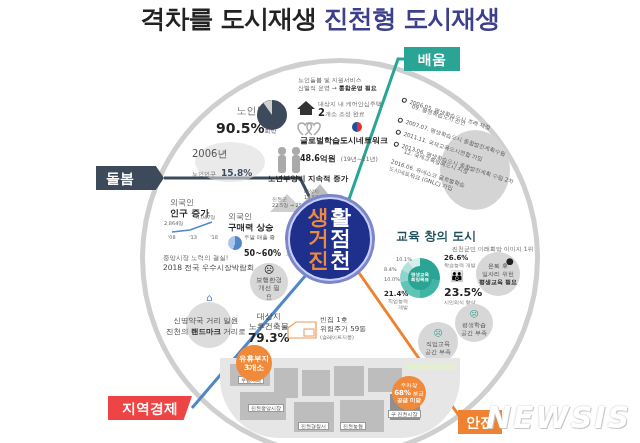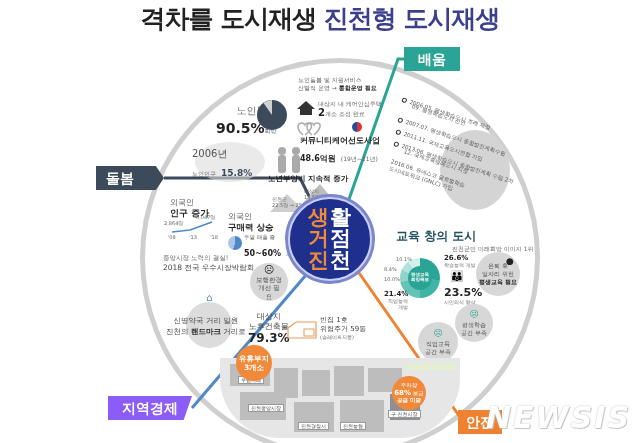--- a/index.html
+++ b/index.html
@@ -13,21 +13,21 @@
                 border: 5px solid #cfcfcf; background: #ffffff; }
   .center-circle { position: absolute; left: 288px; top: 197px; width: 84px; height: 84px; border-radius: 50%;
                    background: #1f2f8c; border: 2px solid #c9d0ff; box-shadow: 0 0 0 3px #7d86c8;
                    display: flex; flex-direction: column; align-items: center; justify-content: center; line-height: 1.02; }
   .center-circle .row { font-size: 21px; font-weight: bold; letter-spacing: 1px; }
   .orange { color: #f08a3a; }
   .white { color: #ffffff; }
   .tag { position: absolute; height: 24px; padding: 0 10px; color: #fff; font-weight: bold; font-size: 14px; line-height: 24px; }
   .tag-learn { left: 404px; top: 47px; width: 56px; background: #2aa595; text-align: center; }
   .tag-care { left: 96px; top: 166px; width: 68px; background: #3d4a5c; text-align: left; clip-path: polygon(0 0, 88% 0, 100% 50%, 88% 100%, 0 100%); }
-  .tag-econ { left: 108px; top: 396px; width: 84px; background: #8b5cf6; text-align: center; clip-path: polygon(0 0, 100% 0, 90% 100%, 0 100%); }
+  .tag-econ { left: 108px; top: 396px; width: 84px; background: #ef4444; text-align: center; clip-path: polygon(0 0, 100% 0, 90% 100%, 0 100%); }
   .tag-safe { left: 458px; top: 410px; width: 44px; background: #ee8230; text-align: center; padding: 0 4px; }
   .t-small { font-size: 6px; color: #666; }
   .t-mid { font-size: 9px; color: #444; }
   .t-bold { font-weight: bold; color: #222; }
   .gray-blob { position: absolute; border-radius: 50%; background: #dcdcdc; }
   .bubble { position: absolute; border-radius: 50%; background: #d7d7d7; display: flex; flex-direction: column;
             align-items: center; justify-content: center; text-align: center; font-size: 6.5px; color: #555; line-height: 1.3; }
   .obubble { position: absolute; border-radius: 50%; background: #f08a3a; display: flex; flex-direction: column;
              align-items: center; justify-content: center; text-align: center; color: #fff; font-weight: bold; line-height: 1.25; }
   .map { position: absolute; left: 220px; top: 358px; width: 240px; height: 80px; background: #e6e6e6; overflow: hidden; border-radius: 0 0 60px 60px; }
@@ -81,21 +81,21 @@
   <div>대상지 내 케어안심주택</div>
   <div><span class="t-bold" style="font-size:10px">2</span><span>개소 조성 완료</span></div>
 </div>
 
 <svg class="abs" style="left:296px;top:120px" width="26" height="18">
   <path d="M7,15 C0,9 1,3 6,3 C8,3 9,5 9,5 C9,5 10,3 12,3 C17,3 17,9 9,15" fill="none" stroke="#aaa" stroke-width="1.5"></path>
   <path d="M16,15 C9,9 10,3 15,3 C17,3 18,5 18,5 C18,5 19,3 21,3 C26,3 25,9 18,15" fill="none" stroke="#aaa" stroke-width="1.5"></path>
 </svg>
 <div class="abs" style="left:352px;top:122px;width:10px;height:10px;border-radius:50%;background:conic-gradient(#d33 0 50%, #1f4fa0 50% 100%)"></div>
 <div class="abs" style="left:300px;top:136px;line-height:1.2">
-  <div class="t-bold" style="font-size:8px">커뮤니티케어선도사업</div>
+  <div class="t-bold" style="font-size:8px">글로벌학습도시네트워크</div>
   <div><span class="t-bold" style="font-size:8px">48.6억원</span> <span class="t-small">(19년~21년)</span></div>
 </div>
 
 <div class="gray-blob" style="left:195px;top:142px;width:70px;height:40px;opacity:.6"></div>
 <div class="abs" style="left:192px;top:148px;line-height:1.25">
   <div style="font-size:10px;color:#555">2006년</div>
   <div><span class="t-small">노인인구</span> <span class="t-bold" style="font-size:9px;color:#3d4a5c">15.8%</span></div>
 </div>
 
 <svg class="abs" style="left:270px;top:145px" width="40" height="36">

